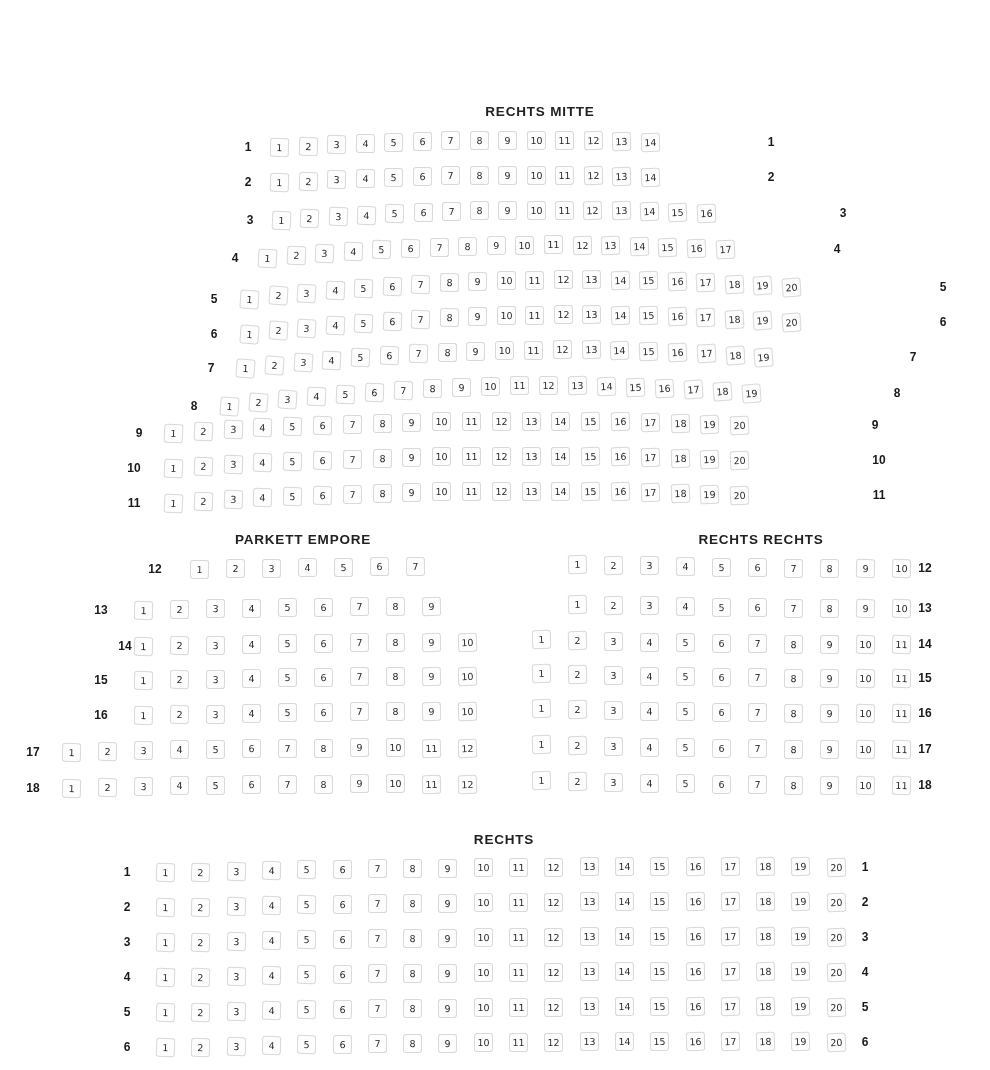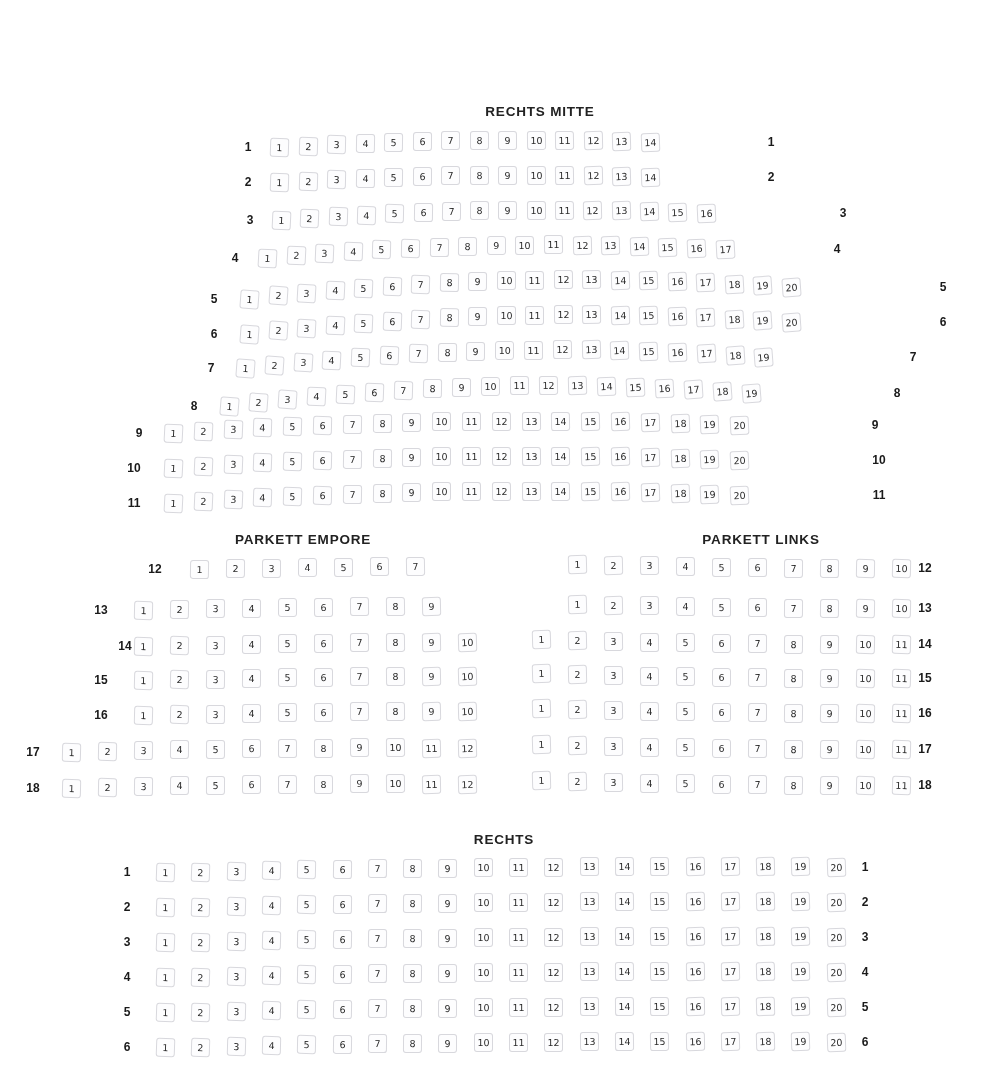--- a/index.html
+++ b/index.html
@@ -422,21 +422,21 @@
         <div class="seat" style="left: 242px; top: 0.19375px; transform: rotate(0.132deg);">6</div>
         <div class="seat" style="left: 278px; top: -0.16625px; transform: rotate(-0.132deg);">7</div>
         <div class="seat" style="left: 314px; top: -0.41625px; transform: rotate(-0.396deg);">8</div>
         <div class="seat" style="left: 350px; top: -0.55625px; transform: rotate(-0.66deg);">9</div>
         <div class="seat" style="left: 386px; top: -0.58625px; transform: rotate(-0.924deg);">10</div>
         <div class="seat" style="left: 422px; top: -0.50625px; transform: rotate(-1.188deg);">11</div>
         <div class="seat" style="left: 458px; top: -0.31625px; transform: rotate(-1.452deg);">12</div>
         <div class="rowlabel" style="left: 20px; top: 3.64375px;">18</div>
       </div>
     </div>
-    <div class="section-title" style="left: 761px; top: 532px;">PARKETT LINKS</div>
+    <div class="section-title" style="left: 761px; top: 532px;">RECHTS RECHTS</div>
     <div class="block" style="left: 0px; top: 0px;">
       <div class="row" style="left: 0px; top: 558px;">
         <div class="seat" style="left: 568px; top: -3.4965px; transform: rotate(-1.584deg);">1</div>
         <div class="seat" style="left: 604px; top: -2.4885px; transform: rotate(-1.232deg);">2</div>
         <div class="seat" style="left: 640px; top: -1.6125px; transform: rotate(-0.88deg);">3</div>
         <div class="seat" style="left: 676px; top: -0.8685px; transform: rotate(-0.528deg);">4</div>
         <div class="seat" style="left: 712px; top: -0.2565px; transform: rotate(-0.176deg);">5</div>
         <div class="seat" style="left: 748px; top: 0.2235px; transform: rotate(0.176deg);">6</div>
         <div class="seat" style="left: 784px; top: 0.5715px; transform: rotate(0.528deg);">7</div>
         <div class="seat" style="left: 820px; top: 0.7875px; transform: rotate(0.88deg);">8</div>

